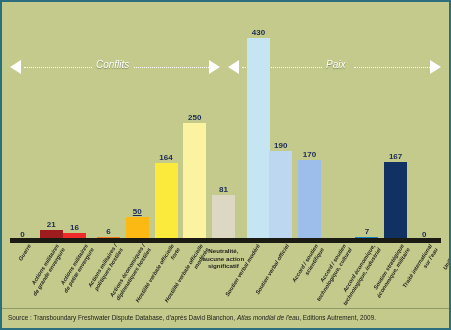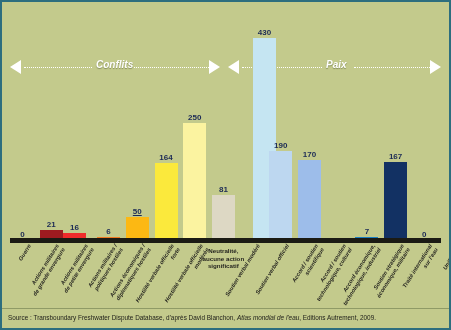--- a/index.html
+++ b/index.html
@@ -27,21 +27,21 @@
   }
   .arrow-head{
     position:absolute;top:2px;width:0;height:0;
     border-top:7px solid transparent;
     border-bottom:7px solid transparent;
   }
   .arrow-head.left{border-right:11px solid #ffffff;}
   .arrow-head.right{border-left:11px solid #ffffff;}
   .arrow-label{
     position:absolute;top:1px;
-    font-style:italic;font-weight:bold;font-size:10px;
+    font-style:italic;font-weight:normal;font-size:10px;
     color:#ffffff;white-space:nowrap;
     text-shadow:0 1px 1px rgba(80,90,50,.55);
   }
   
   #plot{
     position:absolute;left:0;top:0;width:451px;height:238px;
   }
   .bar-slot{
     position:absolute;bottom:0;
   }
@@ -141,21 +141,21 @@
         <div class="bar-value" style="bottom: 78.0087px;">164</div>
       </div>
       <div class="bar-slot" style="left: 181.2px; width: 23px; height: 238px; margin-top: 48px;">
         <div class="bar" style="height: 117.391px; background: rgb(251, 243, 160);"></div>
         <div class="bar-value" style="bottom: 118.391px;">250</div>
       </div>
       <div class="bar-slot" style="left: 209.9px; width: 23px; height: 238px;">
         <div class="bar" style="height: 45.0783px; background: rgb(221, 216, 196);"></div>
         <div class="bar-value" style="bottom: 46.0783px;">81</div>
       </div>
-      <div class="bar-slot" style="left: 251px; width: 23px; height: 238px;">
+      <div class="bar-slot" style="left: 245px; width: 23px; height: 238px;">
         <div class="bar" style="height: 201.913px; background: rgb(197, 229, 242);"></div>
         <div class="bar-value" style="bottom: 202.913px;">430</div>
       </div>
       <div class="bar-slot" style="left: 267.3px; width: 23px; height: 238px;">
         <div class="bar" style="height: 89.2174px; background: rgb(189, 215, 240);"></div>
         <div class="bar-value" style="bottom: 90.2174px;">190</div>
       </div>
       <div class="bar-slot" style="left: 296px; width: 23px; height: 238px;">
         <div class="bar" style="height: 79.8261px; background: rgb(157, 189, 234);"></div>
         <div class="bar-value" style="bottom: 80.8261px;">170</div>

